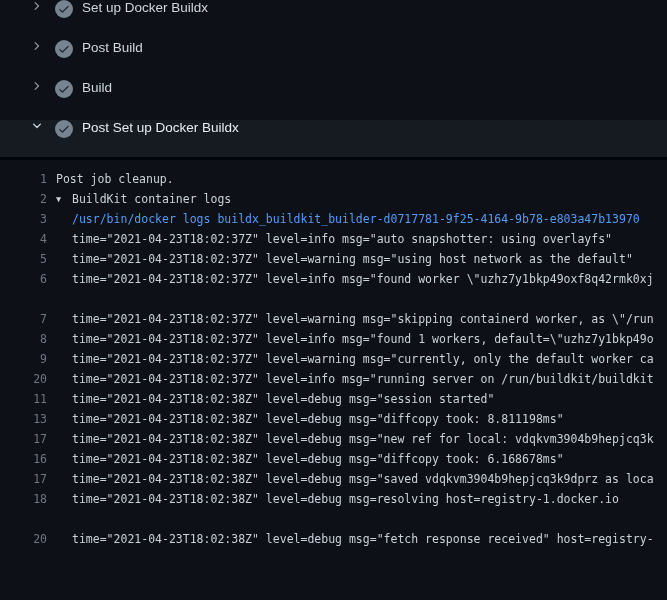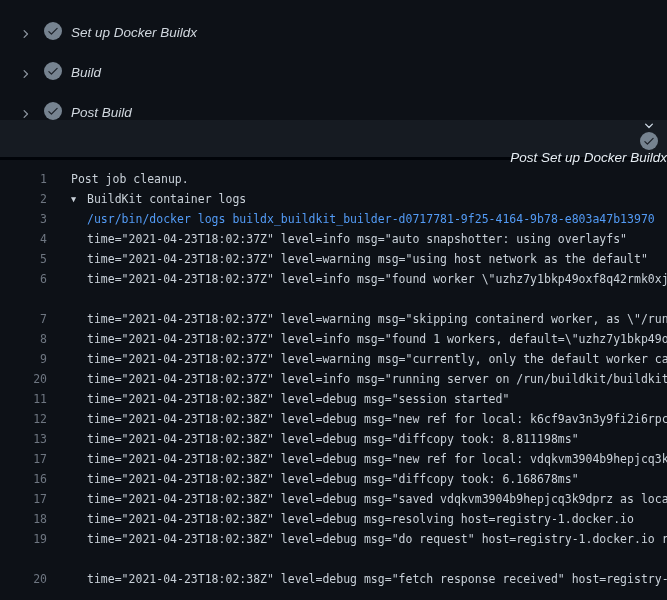--- a/index.html
+++ b/index.html
@@ -3,48 +3,47 @@
 <meta charset="utf-8">
 <style>
   html,body{margin:0;padding:0;background:#0d1117;}
   .app{
     position:relative;width:667px;height:600px;overflow:hidden;
     background:#0d1117;font-family:"Liberation Sans",sans-serif;
   }
   
   .steps{width:100%;}
   .step{
-    height:40px;display:flex;align-items:flex-end;
-    padding-left:20px;box-sizing:border-box;cursor:pointer;font-style:italic;
+    height:40px;display:flex;align-items:flex-start;
+    padding-left:31px;box-sizing:border-box;cursor:pointer;
   }
   .step.expanded{
     background:#161b22;
     border-bottom:3px solid #010409;
-    flex-direction:column;
   }
   .chev{
     width:12px;height:12px;flex:none;display:flex;align-items:center;justify-content:center;
     color:#8b949e;margin-right:12px;
   }
   .step.expanded .chev{color:#cdd9e5;}
   .check{width:18px;height:18px;flex:none;display:flex;margin-right:9px;}
   .step-label{color:#d0d7de;font-size:13.5px;}
   .step.expanded .step-label{color:#e6edf3;}
   
   .log{
     padding-top:9px;
     font-family:"DejaVu Sans Mono",monospace;
     font-size:11.5px;color:#c9d1d9;
   }
   .row{display:flex;height:20px;line-height:20px;}
   .ln{
     width:47px;flex:none;text-align:right;color:#6e7681;
     user-select:none;cursor:pointer;
   }
-  .txt{margin-left:24px;white-space:pre;}
+  .txt{margin-left:9px;white-space:pre;}
   .txt.ind{padding-left:16px;text-align:center;}
   .txt.cmd{color:#539bf5;}
   .tri{
     display:inline-block;width:16px;font-size:8.5px;color:#c9d1d9;
     vertical-align:1px;
   }
 </style>
 </head>
 <body>
 
@@ -73,37 +72,37 @@
           </svg>
         </span>
         <span class="check">
           <svg width="18" height="18" viewBox="0 0 16 16">
             <circle cx="8" cy="8" r="8" fill="#768390"></circle>
             <g transform="translate(2.4,2.4) scale(0.7)">
               <path d="M13.78 4.22a.75.75 0 010 1.06l-7.25 7.25a.75.75 0 01-1.06 0L2.22 9.28a.75.75 0 011.06-1.06L6 10.94l6.72-6.72a.75.75 0 011.06 0z" fill="#1c2128"></path>
             </g>
           </svg>
         </span>
-        <span class="step-label">Build</span>
+        <span class="step-label">Post Build</span>
       </div>
       <div class="step">
         <span class="chev">
           <svg width="12" height="12" viewBox="0 0 16 16" fill="none">
             <path d="M5.5 3.5L10 8l-4.5 4.5" stroke="currentColor" stroke-width="1.7" stroke-linecap="round" stroke-linejoin="round"></path>
           </svg>
         </span>
         <span class="check">
           <svg width="18" height="18" viewBox="0 0 16 16">
             <circle cx="8" cy="8" r="8" fill="#768390"></circle>
             <g transform="translate(2.4,2.4) scale(0.7)">
               <path d="M13.78 4.22a.75.75 0 010 1.06l-7.25 7.25a.75.75 0 01-1.06 0L2.22 9.28a.75.75 0 011.06-1.06L6 10.94l6.72-6.72a.75.75 0 011.06 0z" fill="#1c2128"></path>
             </g>
           </svg>
         </span>
-        <span class="step-label">Post Build</span>
+        <span class="step-label">Build</span>
       </div>
       <div class="step expanded">
         <span class="chev">
           <svg width="12" height="12" viewBox="0 0 16 16" fill="none">
             <path d="M3.5 5.5L8 10l4.5-4.5" stroke="currentColor" stroke-width="1.7" stroke-linecap="round" stroke-linejoin="round"></path>
           </svg>
         </span>
         <span class="check">
           <svg width="18" height="18" viewBox="0 0 16 16">
             <circle cx="8" cy="8" r="8" fill="#768390"></circle>
@@ -157,48 +156,40 @@
       </div>
       <div class="row">
         <span class="ln">20</span>
         <span class="txt ind">time="2021-04-23T18:02:37Z" level=info msg="running server on /run/buildkit/buildkit</span>
       </div>
       <div class="row">
         <span class="ln">11</span>
         <span class="txt ind">time="2021-04-23T18:02:38Z" level=debug msg="session started"</span>
       </div>
       <div class="row">
-        <span class="ln">12</span>
-        <span class="txt ind">time="2021-04-23T18:02:38Z" level=debug msg="new ref for local: k6cf9av3n3y9fi2i6rpc</span>
-      </div>
-      <div class="row">
         <span class="ln">13</span>
         <span class="txt ind">time="2021-04-23T18:02:38Z" level=debug msg="diffcopy took: 8.811198ms"</span>
       </div>
       <div class="row">
         <span class="ln">17</span>
         <span class="txt ind">time="2021-04-23T18:02:38Z" level=debug msg="new ref for local: vdqkvm3904b9hepjcq3k</span>
       </div>
       <div class="row">
         <span class="ln">16</span>
         <span class="txt ind">time="2021-04-23T18:02:38Z" level=debug msg="diffcopy took: 6.168678ms"</span>
       </div>
       <div class="row">
         <span class="ln">17</span>
         <span class="txt ind">time="2021-04-23T18:02:38Z" level=debug msg="saved vdqkvm3904b9hepjcq3k9dprz as loca</span>
       </div>
       <div class="row">
         <span class="ln">18</span>
         <span class="txt ind">time="2021-04-23T18:02:38Z" level=debug msg=resolving host=registry-1.docker.io</span>
       </div>
       <div class="row">
-        <span class="ln">19</span>
-        <span class="txt ind">time="2021-04-23T18:02:38Z" level=debug msg="do request" host=registry-1.docker.io r</span>
-      </div>
-      <div class="row">
         <span class="ln"></span>
       </div>
       <div class="row">
         <span class="ln">20</span>
         <span class="txt ind">time="2021-04-23T18:02:38Z" level=debug msg="fetch response received" host=registry-</span>
       </div>
     </div>
 </div>
 
 </body></html>

